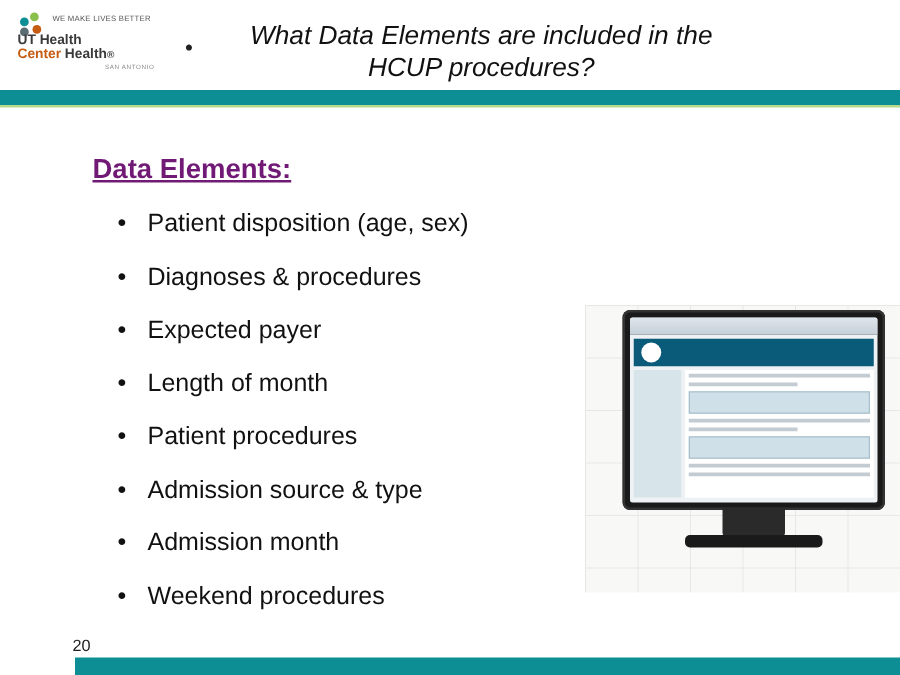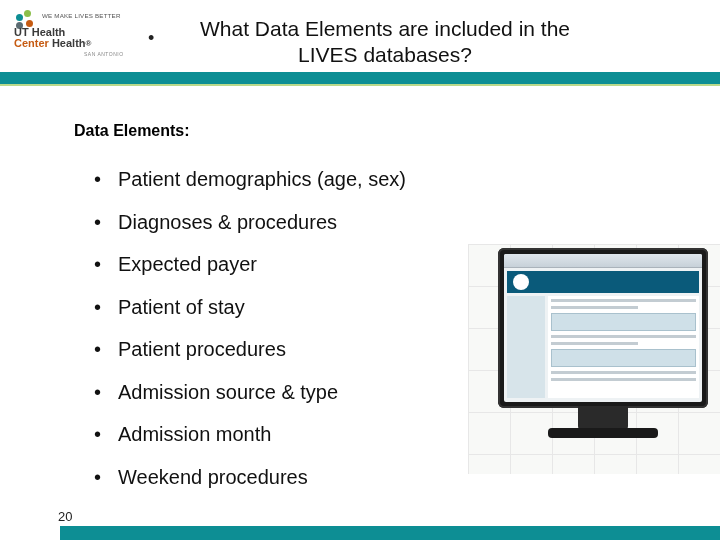--- a/index.html
+++ b/index.html
@@ -10,27 +10,27 @@
   .header { position: relative; height: 78px; }
   .logo { position: absolute; top: 10px; left: 14px; width: 120px; }
   .logo-cluster { position: absolute; top: 0; left: 0; }
   .dot { position: absolute; width: 7px; height: 7px; border-radius: 50%; }
   .logo-text { position: absolute; top: 2px; left: 28px; font-size: 6.2px; line-height: 7px; color: #555; letter-spacing: 0.2px; }
   .logo-main { position: absolute; top: 17px; left: 0; font-size: 11px; line-height: 11px; color: #3a3a3a; font-weight: bold; }
   .logo-main .orange { color: #c65b12; }
   .logo-sub { position: absolute; top: 41px; left: 70px; font-size: 5px; color: #888; letter-spacing: 0.5px; }
   .stray-bullet { position: absolute; top: 28px; left: 148px; font-size: 18px; color: #222; }
 
-  .title { position: absolute; top: 16px; left: 170px; width: 430px; text-align: center; font-size: 21px; color: #111; line-height: 26px; }
+  .title { position: absolute; top: 16px; left: 170px; width: 430px; text-align: center; font-size: 21px; color: #111; line-height: 26px; font-style: italic; }
 
   .teal-bar-top { position: absolute; top: 72px; left: 0; right: 0; height: 12px; background: #0d8e94; }
   .teal-bar-top::after { content:""; position:absolute; left:0; right:0; bottom:-2px; height:2px; background:#b9d98a; }
 
   
-  .section-heading { position: absolute; top: 122px; left: 74px; font-size: 16px; font-weight: bold; color: #000000; }
+  .section-heading { position: absolute; top: 122px; left: 74px; font-size: 22px; font-weight: bold; text-decoration: underline; color: #701a75; }
 
   .bullets { position: absolute; top: 168px; left: 94px; width: 360px; }
   .bullets li { list-style: none; display: flex; align-items: flex-start; font-size: 20px; color: #111; margin-bottom: 19.5px; }
   .bullets li .dotb { width: 24px; flex: 0 0 24px; }
   .bullets li .txt { flex: 1; }
 
   
   .monitor-wrap { position: absolute; top: 244px; right: 0; width: 252px; height: 230px; }
   .grid-bg { position: absolute; inset: 0; background:
       linear-gradient(#d8d8d8 1px, transparent 1px) 0 0/42px 42px,
@@ -71,43 +71,43 @@
       <div class="logo-text">WE MAKE LIVES BETTER</div>
       <div class="logo-main">
         <span>UT Health</span><br>
         <span class="orange">Center</span><span> Health</span><span style="color:#3a3a3a; font-size:8px; vertical-align:top;">®</span>
       </div>
       <div class="logo-sub">SAN ANTONIO</div>
     </div>
     <div class="stray-bullet">•</div>
     <div class="title">
       <span>What Data Elements are included in the</span><br>
-      <span>LIVES databases?</span>
+      <span>HCUP procedures?</span>
     </div>
     <div class="teal-bar-top"></div>
   </div>
 
   <div class="section-heading">Data Elements:</div>
 
   <ul class="bullets">
     <li>
         <span class="dotb">•</span>
-        <span class="txt">Patient demographics (age, sex)</span>
+        <span class="txt">Patient disposition (age, sex)</span>
       </li>
     <li>
         <span class="dotb">•</span>
         <span class="txt">Diagnoses &amp; procedures</span>
       </li>
     <li>
         <span class="dotb">•</span>
         <span class="txt">Expected payer</span>
       </li>
     <li>
         <span class="dotb">•</span>
-        <span class="txt">Patient of stay</span>
+        <span class="txt">Length of month</span>
       </li>
     <li>
         <span class="dotb">•</span>
         <span class="txt">Patient procedures</span>
       </li>
     <li>
         <span class="dotb">•</span>
         <span class="txt">Admission source &amp; type</span>
       </li>
     <li>

